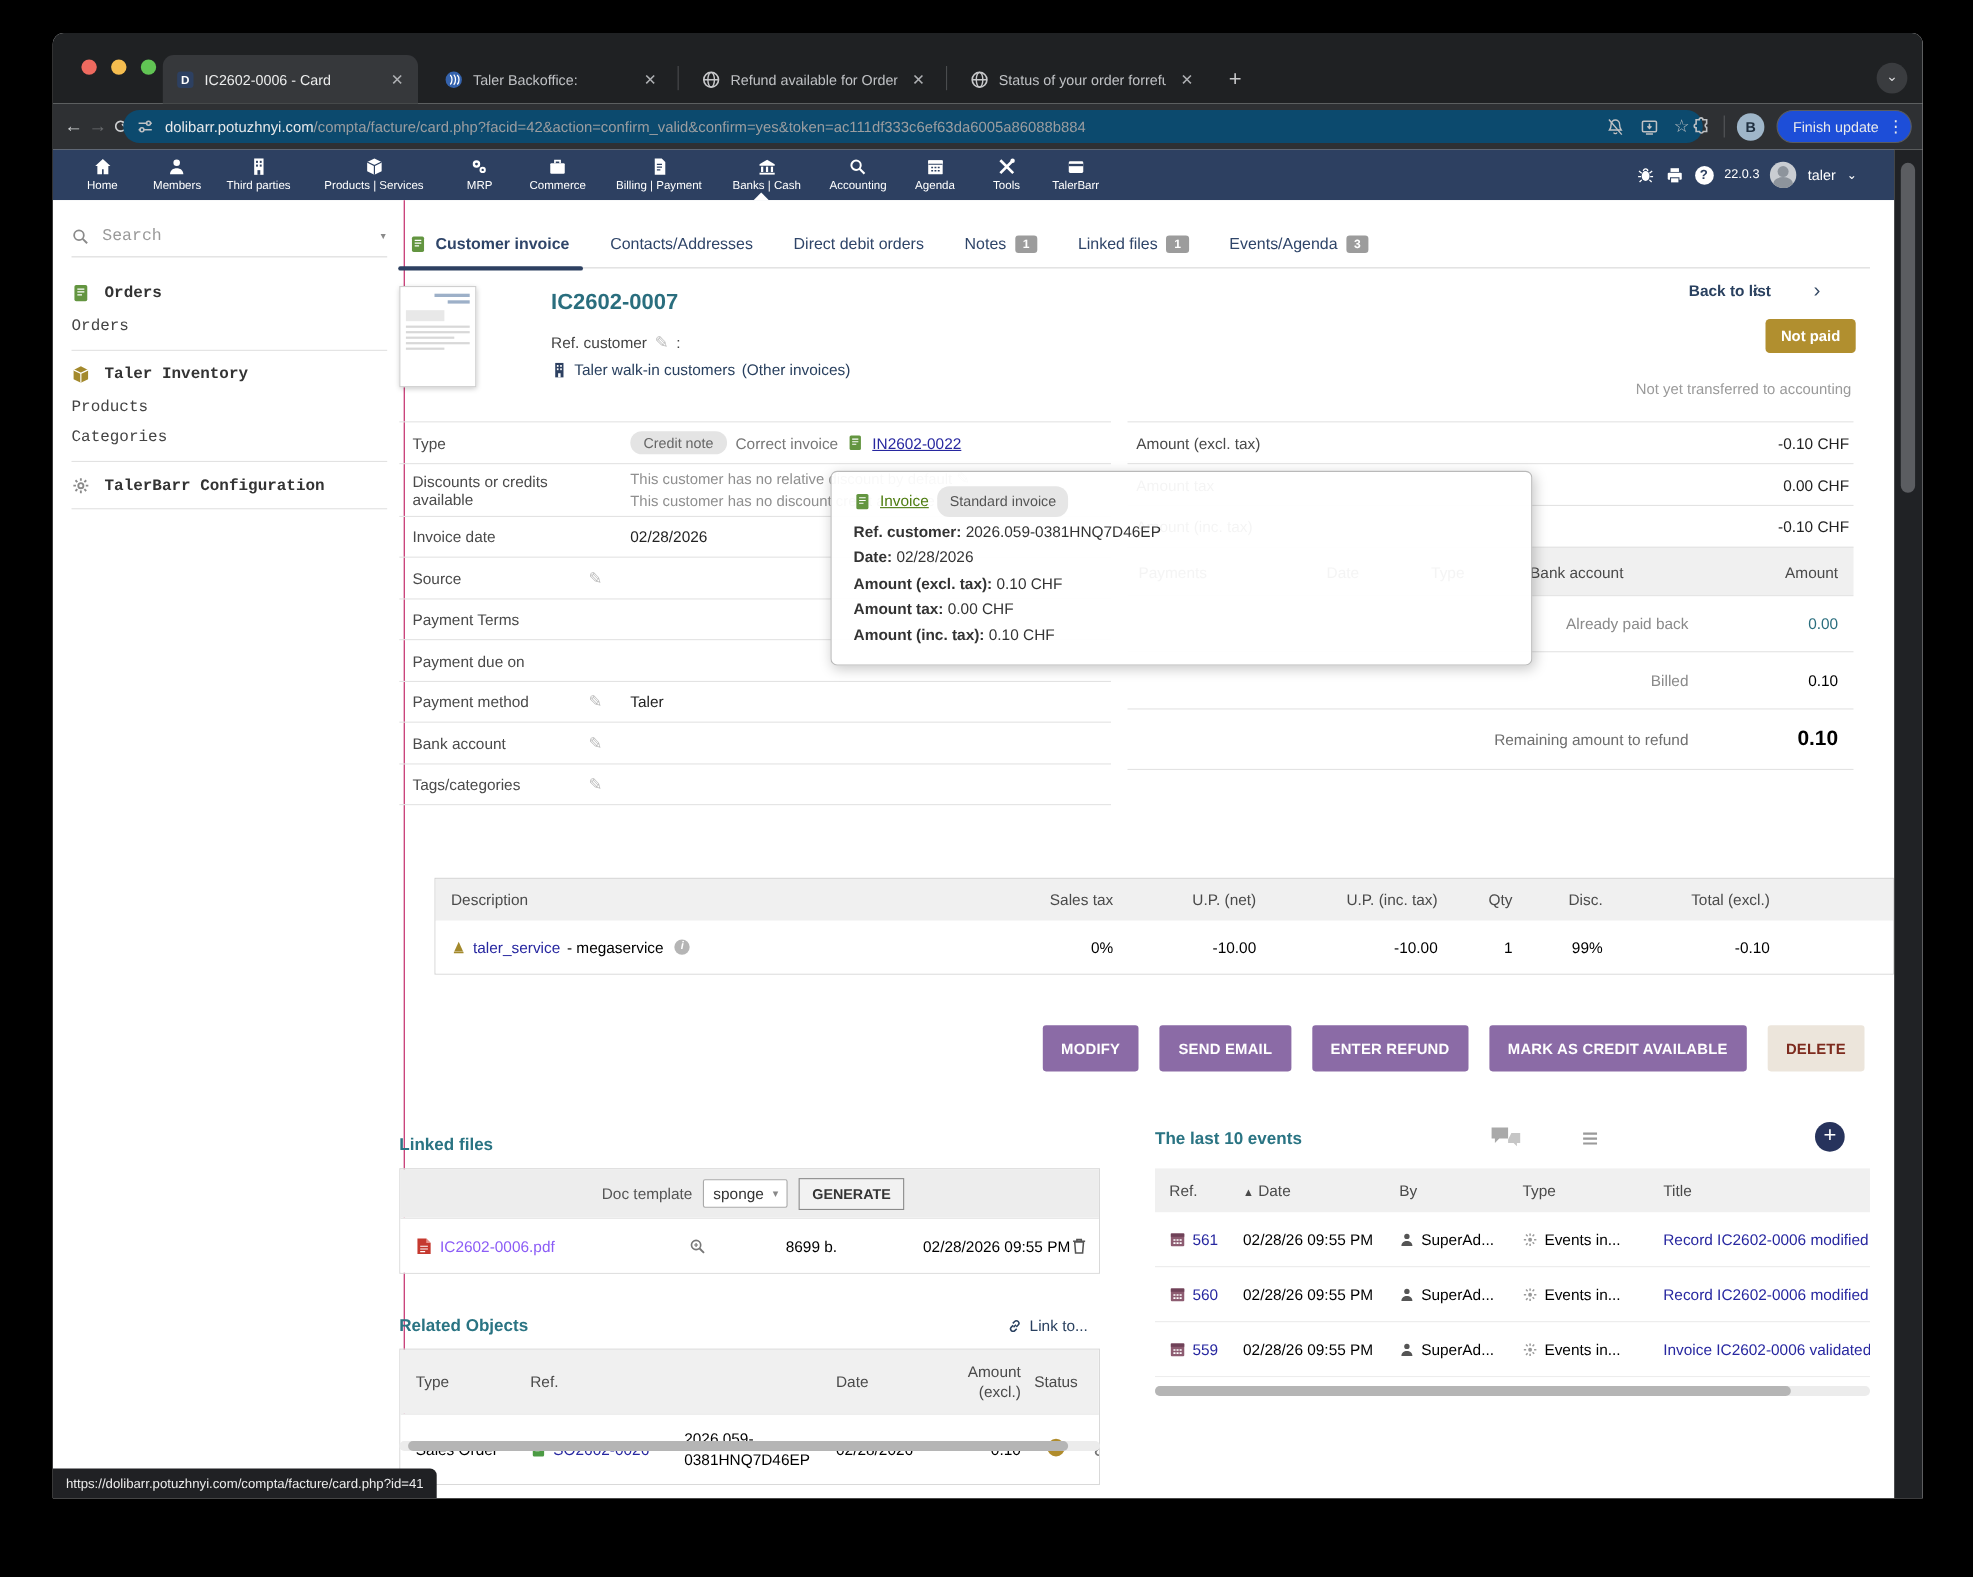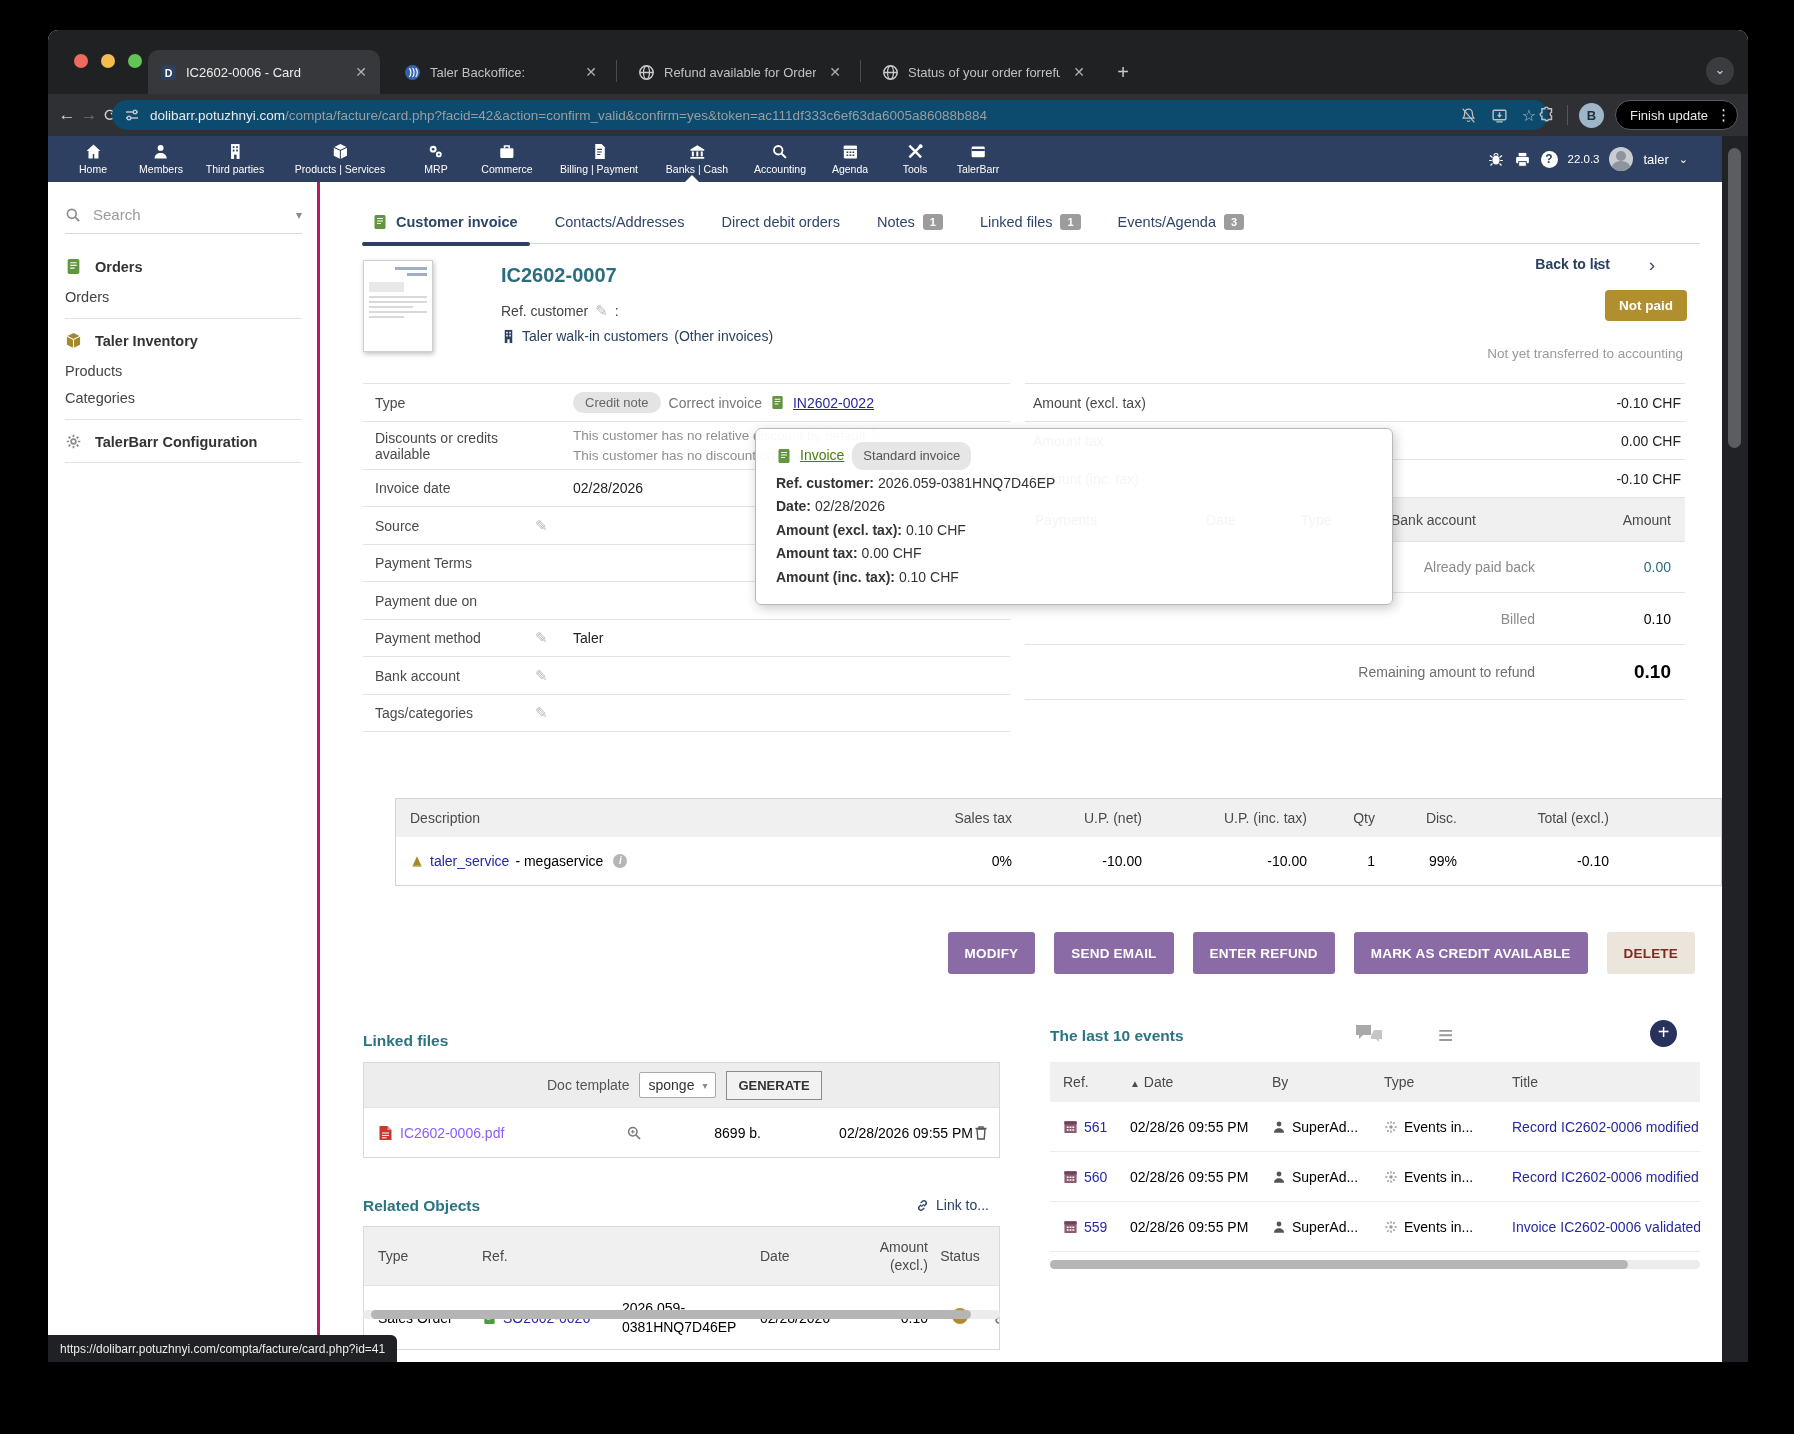--- a/index.html
+++ b/index.html
@@ -21,42 +21,42 @@
   .toolbar { position:relative; height:42px; background:#2e3033; display:flex; align-items:center; }
   .navic { color:#cfd1d3; font-size:17px; width:22px; text-align:center; }
   .navic.dim { color:#6c6e71; }
   .omni { position:absolute; left:64px; right:200px; top:6px; height:30px; background:#0c4a6e; border-radius:15px; display:flex; align-items:center; padding:0 12px; }
   .url { font-size:13.5px; white-space:nowrap; overflow:hidden; }
   .url .dom { color:#e8e9ea; }
   .url .pth { color:#9b9da0; }
   .omni-right { margin-left:auto; display:flex; gap:14px; align-items:center; }
   .chromeright { position:absolute; right:10px; top:6px; display:flex; align-items:center; gap:11px; }
   .avatarB { width:25px; height:25px; border-radius:50%; background:#9fb6c9; color:#203040; font-size:13px; font-weight:bold; text-align:center; line-height:25px; }
-  .updatepill { height:30px; border:1px solid #5a5c60; background:#000000; border-radius:15px; color:#e9eaeb; font-size:13px; display:flex; align-items:center; padding:0 6px 0 14px; gap:8px; }
+  .updatepill { height:30px; border:1px solid #5a5c60; background:#1d4ed8; border-radius:15px; color:#e9eaeb; font-size:13px; display:flex; align-items:center; padding:0 6px 0 14px; gap:8px; }
 
   
   .mainnav { position:relative; height:46px; background:#2d4061; margin-right:26px; }
   .nav-item { position:absolute; top:0; height:46px; transform:translateX(-50%); display:flex; flex-direction:column; align-items:center; justify-content:center; gap:3px; color:#fff; }
   .nav-item .lbl { font-size:10.5px; white-space:nowrap; }
   .nav-item svg { display:block; }
   .nav-notch { position:absolute; bottom:0; left:644px; transform:translateX(-50%); width:0; height:0; border-left:7px solid transparent; border-right:7px solid transparent; border-bottom:7px solid #fff; }
   .nav-right { position:absolute; right:34px; top:0; height:46px; display:flex; align-items:center; gap:10px; color:#fff; }
   .helpcirc { width:17px; height:17px; border-radius:50%; background:#fff; color:#2d4061; font-size:12px; font-weight:bold; text-align:center; line-height:17px; }
   .vers { font-size:11.5px; }
   .navavatar { width:24px; height:24px; border-radius:50%; background:#c9cdd2; overflow:hidden; position:relative; }
   .navavatar::before { content:""; position:absolute; left:7px; top:4px; width:10px; height:10px; border-radius:50%; background:#8d949c; }
   .navavatar::after { content:""; position:absolute; left:3px; top:14px; width:18px; height:12px; border-radius:50%; background:#8d949c; }
   .uname { font-size:13px; }
 
   
   .page { position:absolute; top:152px; left:0; right:26px; bottom:0; background:#fff; }
   .vscroll { position:absolute; right:0; top:106px; bottom:0; width:26px; background:#202225; }
   .vthumb { position:absolute; top:12px; left:6px; width:13px; height:300px; border-radius:7px; background:#5b5d61; }
 
-  .sidebar { position:absolute; left:0; top:0; bottom:0; width:272px; border-right:3px solid #be185d; }
+  .sidebar { position:absolute; left:0; top:0; bottom:0; width:320px; border-right:1px solid #be185d;font-family:Liberation Mono, monospace; }
   .sb-search { position:absolute; left:17px; right:15px; top:22px; height:30px; display:flex; align-items:center; gap:12px; border-bottom:1px solid #d9d9d9; padding-bottom:8px; color:#9a9a9a; font-size:15px; }
   .sb-caret { margin-left:auto; color:#8a8a8a; font-size:12px; }
   .sb-sect { position:absolute; left:17px; right:15px; display:flex; align-items:center; gap:13px; font-size:14.5px; font-weight:bold; color:#333; }
   .sb-item { position:absolute; left:17px; font-size:14.5px; color:#444; }
   .sb-div { position:absolute; left:17px; right:15px; height:1px; background:#e2e2e2; }
 
   .content { position:absolute; left:272px; top:0; width:1402px; height:1180px; }
 
   
   .ptabs { position:absolute; left:52px; top:18px; right:22px; height:44px; border-bottom:1px solid #d8d8d8; display:flex; align-items:center; gap:37px; }

